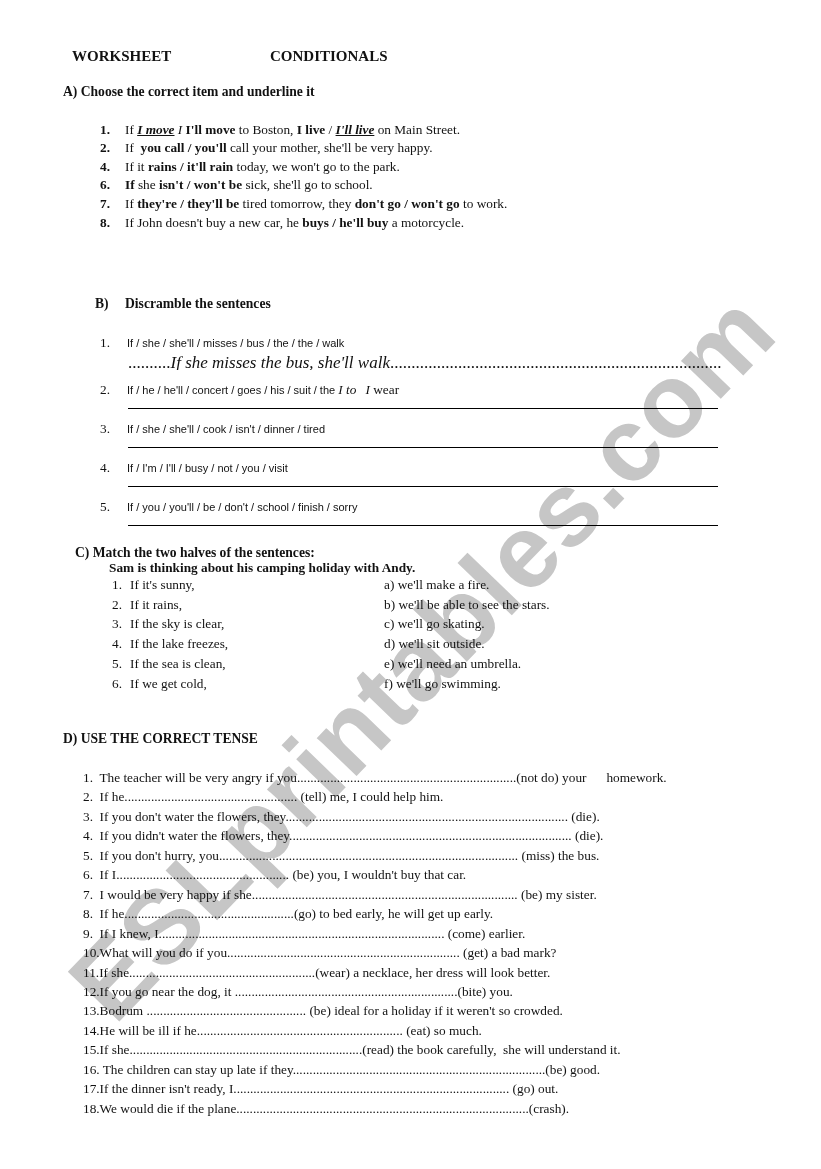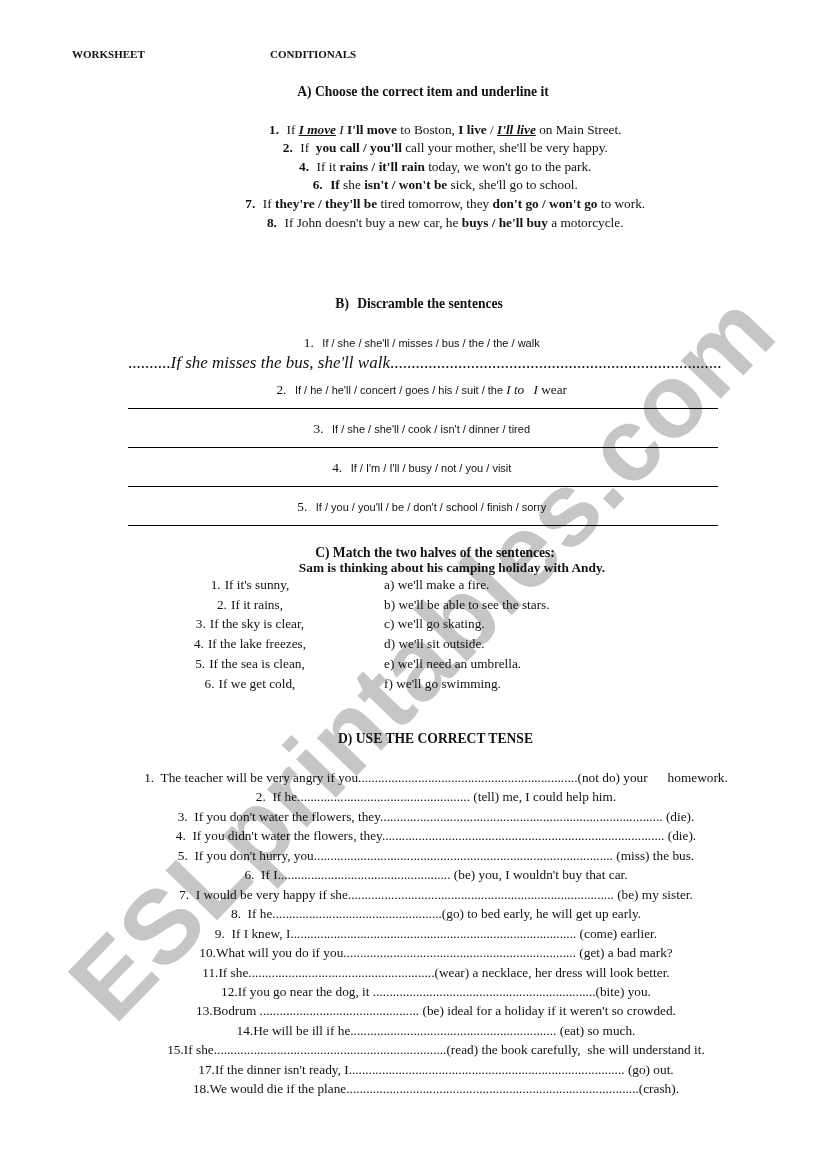--- a/index.html
+++ b/index.html
@@ -7,23 +7,23 @@
     position:relative;width:821px;height:1169px;background:#ffffff;overflow:hidden;
     font-family:"Liberation Serif", serif;font-size:13.3px;color:#121212;
   }
   .watermark{
     position:absolute;left:422px;top:657px;
     transform:translate(-50%,-50%) rotate(-46deg);
     font-family:"Liberation Sans", sans-serif;font-weight:bold;
     font-size:104px;letter-spacing:1px;color:#c6c6c6;white-space:nowrap;z-index:0;
   }
   .layer{position:absolute;left:0;top:0;width:821px;height:1169px;z-index:1;}
-  .titlebar{position:absolute;left:72px;top:48px;font-weight:bold;font-size:11px;}
+  .titlebar{position:absolute;left:72px;top:48px;font-weight:bold;font-size:15px;}
   .titlebar .t2{position:absolute;left:198px;top:0;white-space:nowrap;}
-  section{position:absolute;text-align:center;}
+  section{position:absolute;}
   .h{font-weight:bold;font-size:13.6px;line-height:15px;white-space:pre-wrap;}
   
   .secA{left:63px;top:84px;width:720px;}
   .alist{margin-top:21px;}
   .aitem{line-height:18.7px;white-space:pre-wrap;}
   .aitem.first{line-height:19px;}
   .anum{display:inline-block;width:25px;margin-left:37px;font-weight:bold;}
   
   .s-r{}
   .s-b{font-weight:bold;}
@@ -152,19 +152,20 @@
         <div class="dline">6.  If I.................................................... (be) you, I wouldn't buy that car.</div>
         <div class="dline">7.  I would be very happy if she................................................................................ (be) my sister.</div>
         <div class="dline">8.  If he...................................................(go) to bed early, he will get up early.</div>
         <div class="dline">9.  If I knew, I...................................................................................... (come) earlier.</div>
         <div class="dline">10.What will you do if you...................................................................... (get) a bad mark?</div>
         <div class="dline">11.If she........................................................(wear) a necklace, her dress will look better.</div>
         <div class="dline">12.If you go near the dog, it ...................................................................(bite) you.</div>
         <div class="dline">13.Bodrum ................................................ (be) ideal for a holiday if it weren't so crowded.</div>
         <div class="dline">14.He will be ill if he.............................................................. (eat) so much.</div>
         <div class="dline">15.If she......................................................................(read) the book carefully,  she will understand it.</div>
+        <div class="dline">16. The children can stay up late if they............................................................................(be) good.</div>
         <div class="dline">17.If the dinner isn't ready, I................................................................................... (go) out.</div>
         <div class="dline">18.We would die if the plane........................................................................................(crash).</div>
       </div>
     </section>
 
   </div>
 </div>
 
 </body></html>

